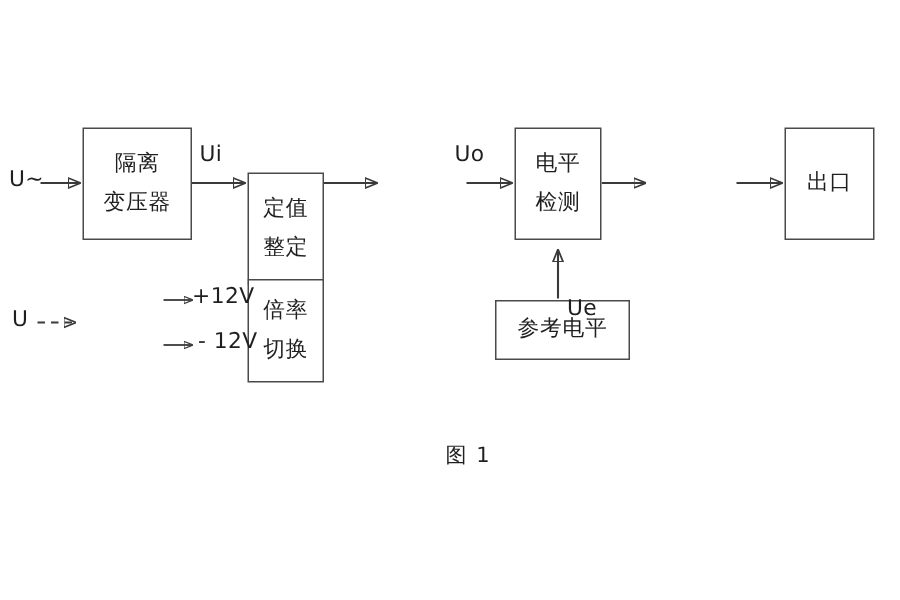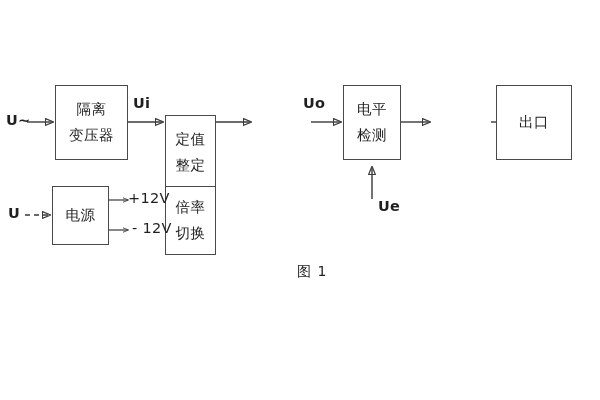--- a/index.html
+++ b/index.html
@@ -41,30 +41,30 @@
   
   .label {
     position: absolute;
     color: #1f1f1f;
     white-space: nowrap;
     font-size: 14px;
   }
   .label.sig {
     font-size: 14.5px;
     letter-spacing: 0.3px;
-    font-weight: bold;
   }
   .label.rail {
     font-size: 14.5px;
     letter-spacing: 0.3px;
     text-align: right;
   }
   .label.caption {
     font-size: 14px;
     letter-spacing: 1px;
+    margin-top: 32px;
   }
 
   
   #wires {
     position: absolute;
     left: 0;
     top: 0;
     width: 600px;
     height: 400px;
     pointer-events: none;
@@ -130,33 +130,33 @@
     <span class="line">整定</span>
   </div>
 
 
   <div class="block" style="left:343px; top:85px; width:58px; height:75px;">
     <span class="line">电平</span>
     <span class="line">检测</span>
   </div>
 
 
-  <div class="block" style="left:496px; top:85px; width:76px; height:75px;">
+  <div class="block" style="left:523px; top:85px; width:60px; height:75px;">
     <span class="line">出口</span>
   </div>
 
-  <div class="block" style="left:52px; top:186px; width:57px; height:59px;">
-    <span class="line">电源</span>
-  </div>
 
   <div class="block" style="left:165px; top:186px; width:51px; height:69px;">
     <span class="line">倍率</span>
     <span class="line">切换</span>
   </div>
 
+  <div class="block" style="left:330px; top:200px; width:90px; height:40px;">
+    <span class="line">参考电平</span>
+  </div>
 
   <div class="label sig" style="left:6px; top:112px;">U~</div>
 
   <div class="label sig" style="left:133px; top:95px;">Ui</div>
 
   <div class="label sig" style="left:303px; top:95px;">Uo</div>
 
   <div class="label sig" style="left:8px; top:205px;">U</div>
 
   <div class="label rail" style="left:128px; top:190px;">+12V</div>

